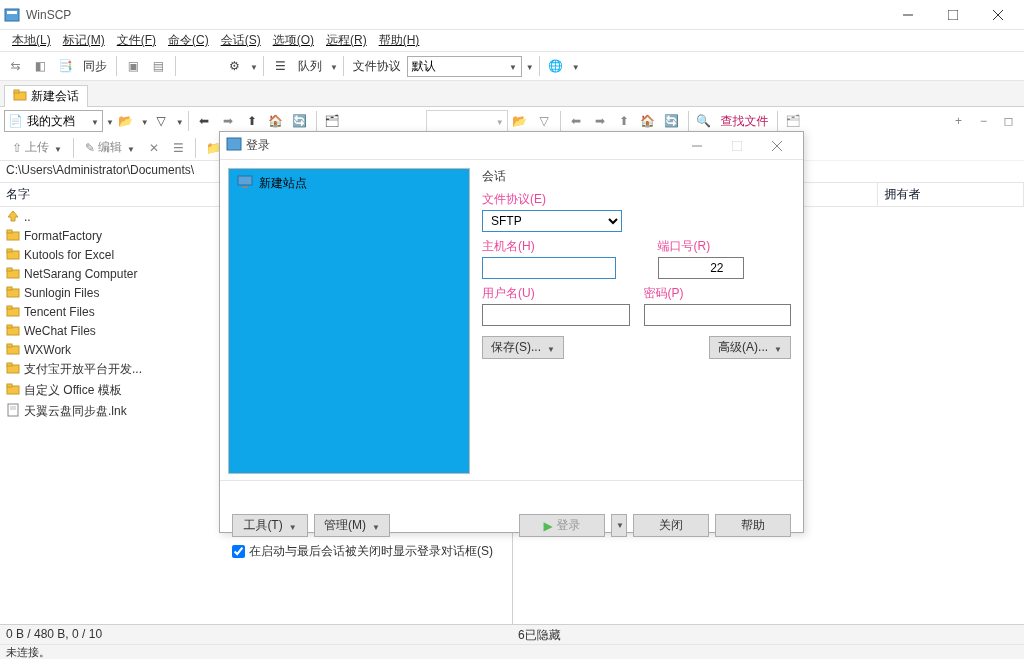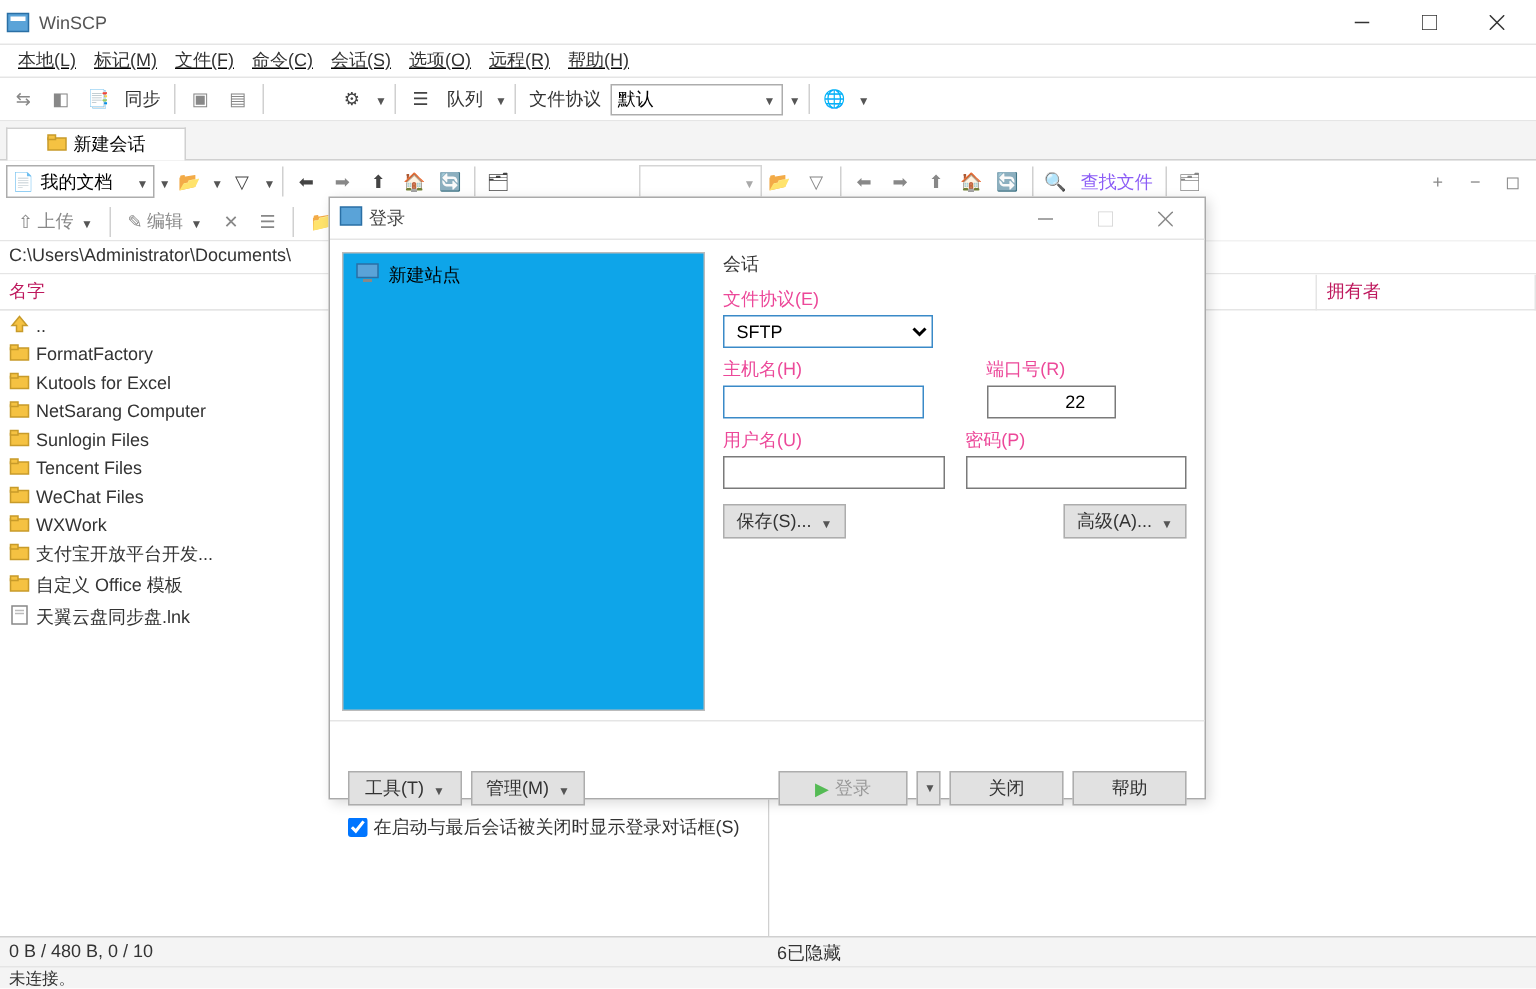--- a/index.html
+++ b/index.html
@@ -20,40 +20,40 @@
 .toolbar { height: 29px; display: flex; align-items: center; padding: 0 4px; border-bottom: 1px solid #e5e5e5; gap: 2px; }
 .tb-btn { width: 23px; height: 23px; display: flex; align-items: center; justify-content: center; color: #888; border: 1px solid transparent; }
 .tb-btn.en { color: #444; }
 .tb-sep { width: 1px; height: 20px; background: #d0d0d0; margin: 0 3px; }
 .tb-label { color: #333; padding: 0 4px; cursor: default; }
 .tb-dropdown { height: 21px; border: 1px solid #adadad; background: #fff; padding: 0 4px; min-width: 115px; display: flex; align-items: center; }
 .tb-dropdown .dd-arrow { margin-left: auto; }
 
 
 .tabbar { height: 26px; display: flex; align-items: flex-end; padding: 0 4px; background: #f4f4f4; border-bottom: 1px solid #d0d0d0; }
-.tab { height: 22px; padding: 0 26px; background: #fff; border: 1px solid #d0d0d0; border-bottom: none; display: flex; align-items: center; gap: 4px; margin-bottom: -1px; }
+.tab { height: 22px; padding: 0 8px; background: #fff; border: 1px solid #d0d0d0; border-bottom: none; display: flex; align-items: center; gap: 4px; margin-bottom: -1px; }
 
 
 .panel-toolbar { height: 28px; display: flex; align-items: center; padding: 0 4px; gap: 1px; }
 .pn-drop { height: 22px; border: 1px solid #adadad; background: #fff; padding: 0 3px; display: flex; align-items: center; gap: 4px; }
 .pn-drop .txt { min-width: 58px; }
 
 
 .split { display: flex; height: calc(100% - 30px - 22px - 29px - 26px - 28px - 20px - 15px); }
 .left-panel, .right-panel { flex: 1; display: flex; flex-direction: column; border-right: 1px solid #d0d0d0; }
 .right-panel { border-right: none; }
 
 .sub-toolbar { height: 26px; display: flex; align-items: center; padding: 0 6px; gap: 2px; border-bottom: 1px solid #e5e5e5; }
 .sub-toolbar .stb-btn { height: 20px; padding: 0 6px; display: flex; align-items: center; gap: 3px; color: #888; }
 
 .pathbar { height: 22px; background: #fff; padding: 2px 6px; color: #333; border-bottom: 1px solid #e5e5e5; }
 
 .filelist { flex: 1; overflow: auto; background: #fff; }
 .filelist table { width: 100%; border-collapse: collapse; }
-.filelist th { text-align: left; padding: 3px 6px; font-weight: normal; border-bottom: 1px solid #e5e5e5; border-right: 1px solid #e5e5e5; color: #be185d; background: #fff; }
+.filelist th { text-align: left; padding: 3px 6px; font-weight: normal; border-bottom: 1px solid #e5e5e5; border-right: 1px solid #e5e5e5; color: #0f172a; background: #fff; }
 .filelist td { padding: 2px 6px; color: #333; }
 .file-icon { display: inline-block; width: 14px; height: 14px; margin-right: 4px; vertical-align: -2px; }
 
 
 .statusbar1 { height: 20px; border-top: 1px solid #d0d0d0; display: flex; background: #f4f4f4; }
 .statusbar1 .half { flex: 1; padding: 2px 6px; color: #333; }
 .statusbar2 { height: 15px; padding: 0 6px; color: #333; background: #f4f4f4; border-top: 1px solid #e5e5e5; font-size: 11px; display:flex; align-items:center;}
 
 
 .dialog-backing { position: absolute; left: 219px; top: 131px; width: 585px; height: 402px; background: #fff; border: 1px solid #aaa; box-shadow: 2px 2px 8px rgba(0,0,0,0.15); }
@@ -191,21 +191,21 @@
   <div class="tb-btn">📂</div>
   <div class="tb-btn">▽</div>
   <div class="tb-sep"></div>
   <div class="tb-btn">⬅</div>
   <div class="tb-btn">➡</div>
   <div class="tb-btn">⬆</div>
   <div class="tb-btn">🏠</div>
   <div class="tb-btn">🔄</div>
   <div class="tb-sep"></div>
   <div class="tb-btn">🔍</div>
-  <span class="tb-label" style="color:#8b5cf6">查找文件</span>
+  <span class="tb-label" style="color:#be185d">查找文件</span>
   <div class="tb-sep"></div>
   <div class="tb-btn">🗂</div>
   <div style="margin-left:auto;display:flex;gap:2px">
     <div class="tb-btn">+</div>
     <div class="tb-btn">−</div>
     <div class="tb-btn">◻</div>
   </div>
 </div>
 
 <div class="split">

